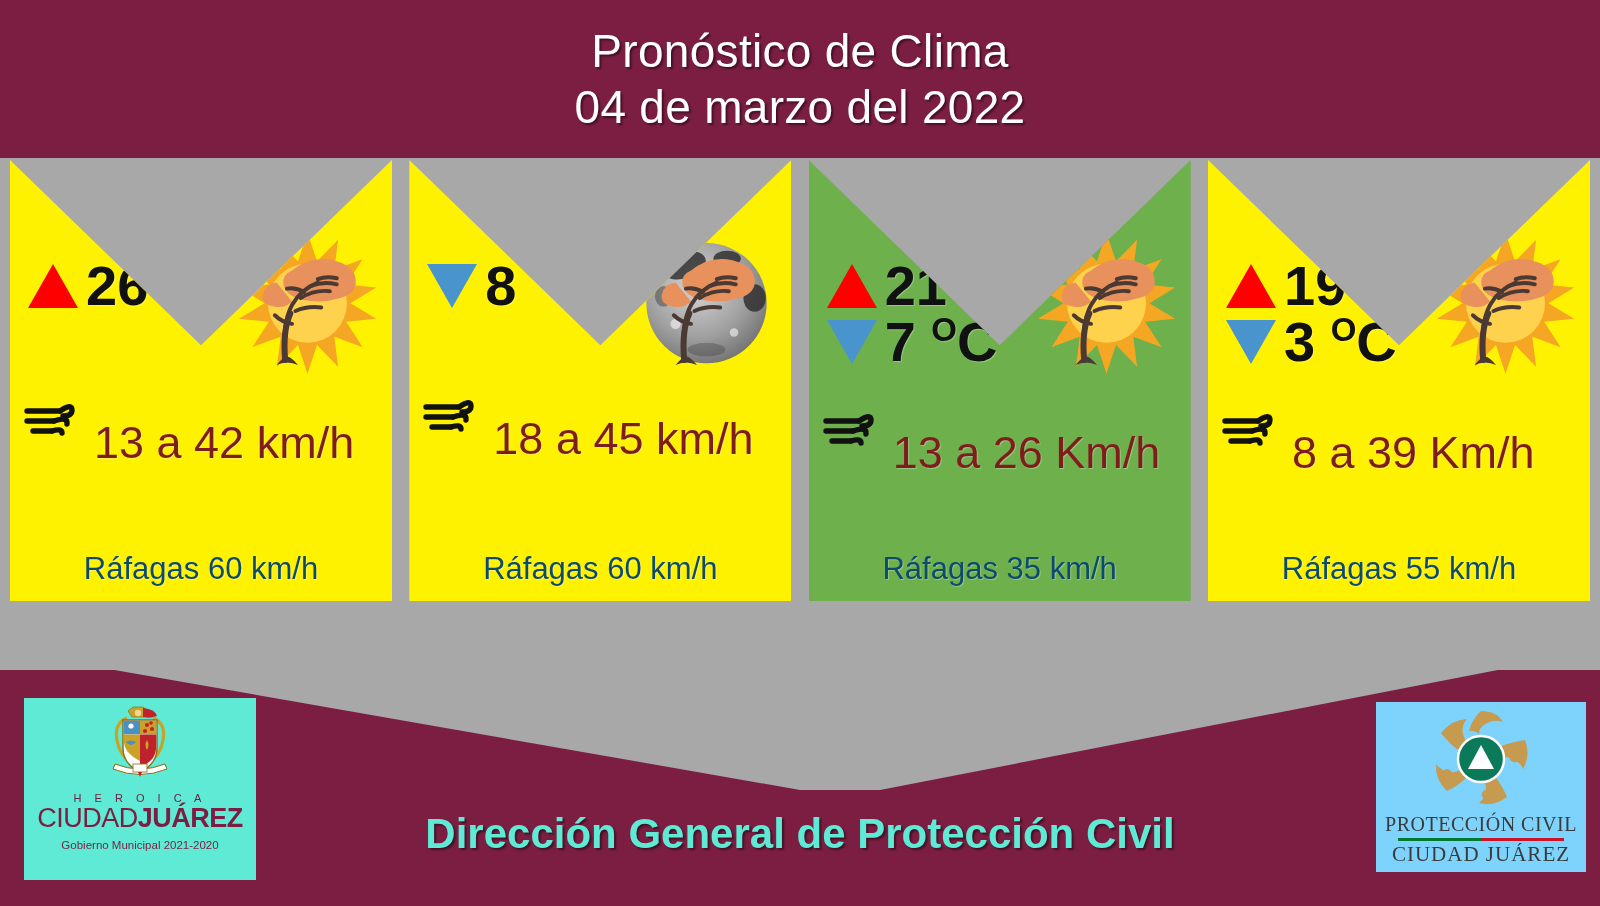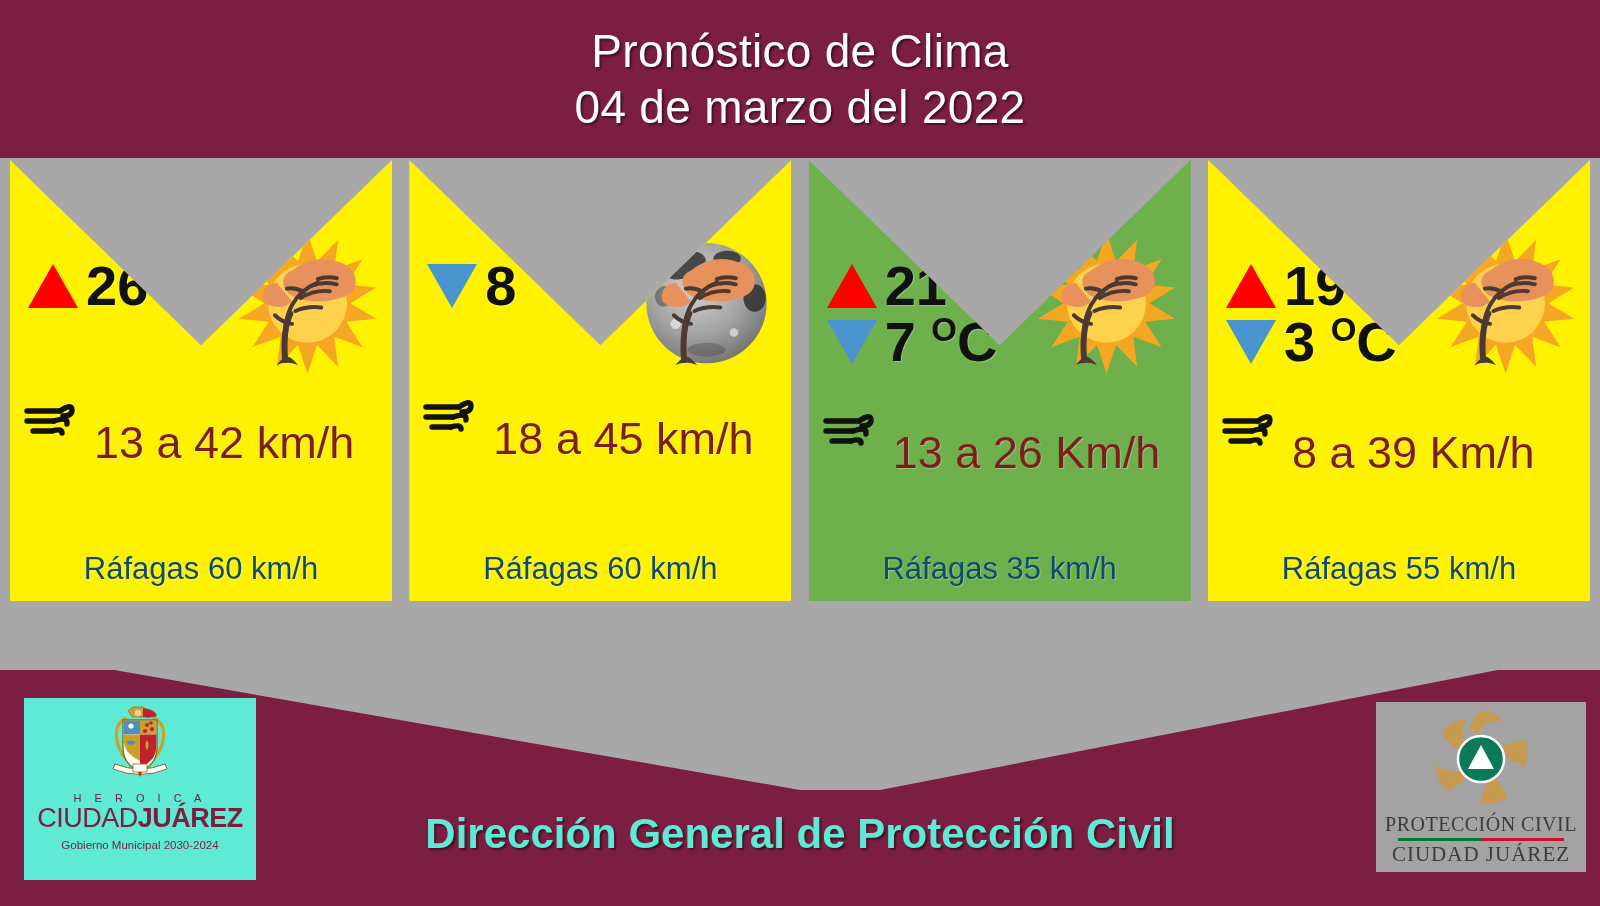--- a/index.html
+++ b/index.html
@@ -183,21 +183,21 @@
   #logo-juarez .cj b{ color:#7B1E42; }
   #logo-juarez .gob{
     font-size:11.5px; color:#7B1E42; margin-top:7px;
   }
 
   
   #logo-pc{
     position:absolute;
     right:14px; bottom:34px;
     width:210px; height:170px;
-    background:#a3a3a3;
+    background:#7dd3fc;
     z-index:8;
     display:flex; flex-direction:column; align-items:center; justify-content:center;
   }
   #logo-pc .pc-mark{ width:104px; height:104px; margin-bottom:2px; }
   #logo-pc .pc-t1{
     font-family:"Liberation Serif", serif;
     font-size:20px; color:#3b3b3b; letter-spacing:.5px;
   }
   #logo-pc .pc-bars{ display:flex; width:166px; height:3px; margin:2px 0 1px; }
   #logo-pc .pc-bars i{ flex:1; display:block; }
@@ -470,21 +470,21 @@
       <circle cx="48" cy="19" r="1.8" fill="#C0222B"></circle>
     <path d="M23 38 q5 -3 10 0 q-5 6 -10 0z" fill="#4A90C4"></path>
     <path d="M44 36 q3 5 0 10 q-3 -5 0 -10z" fill="#C9A227"></path>
 
     <path d="M12 60 q25 10 50 0 l2 5 q-27 11 -54 0 z" fill="#ffffff" stroke="#8a6d12" stroke-width="1"></path>
     <rect x="30" y="60" width="14" height="8" fill="#ffffff" stroke="#8a6d12" stroke-width=".8"></rect>
     <path d="M35 68 l2 5 l2 -5z" fill="#C0222B"></path>
   </svg>
   <div class="heroica">H E R O I C A</div>
   <div class="cj"><span>CIUDAD</span><b>JUÁREZ</b></div>
-  <div class="gob">Gobierno Municipal 2030-2024</div>
+  <div class="gob">Gobierno Municipal 2021-2020</div>
 </div>
 
 <div id="logo-pc">
   <svg class="pc-mark" viewBox="0 0 104 104">
     <g fill="#C69A4F">
       <path d="M52 4 q16 0 22 11 q-8 -3 -16 1 q-8 4 -8 11 q-4 -4 -10 -3 q3 -12 12 -20z"></path>
       <path d="M96 33 q6 15 -2 29 q-3 -8 -12 -11 q-9 -3 -14 2 q1 -6 -2 -11 q11 -6 30 -9z"></path>
       <path d="M78 90 q-13 10 -28 6 q7 -5 7 -14 q0 -9 -6 -12 q6 -1 10 -6 q9 8 17 26z"></path>
       <path d="M18 84 q-12 -11 -11 -27 q5 7 14 8 q9 1 13 -5 q0 6 4 10 q-9 9 -20 14z"></path>
       <path d="M12 26 q10 -13 26 -14 q-6 7 -4 15 q2 9 9 11 q-6 2 -9 8 q-12 -7 -22 -20z"></path>

